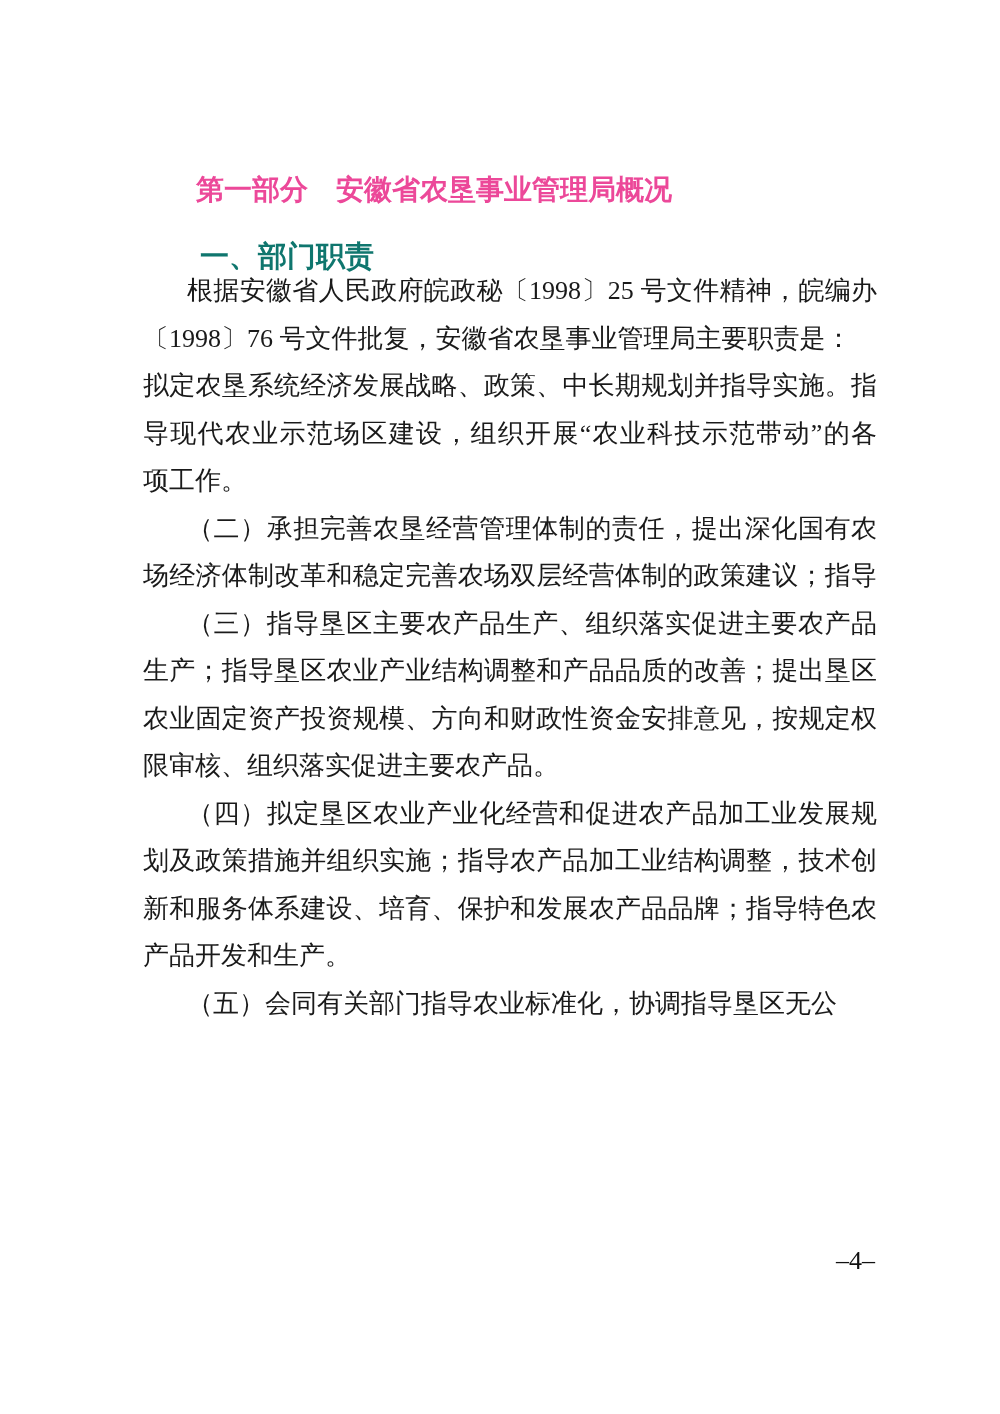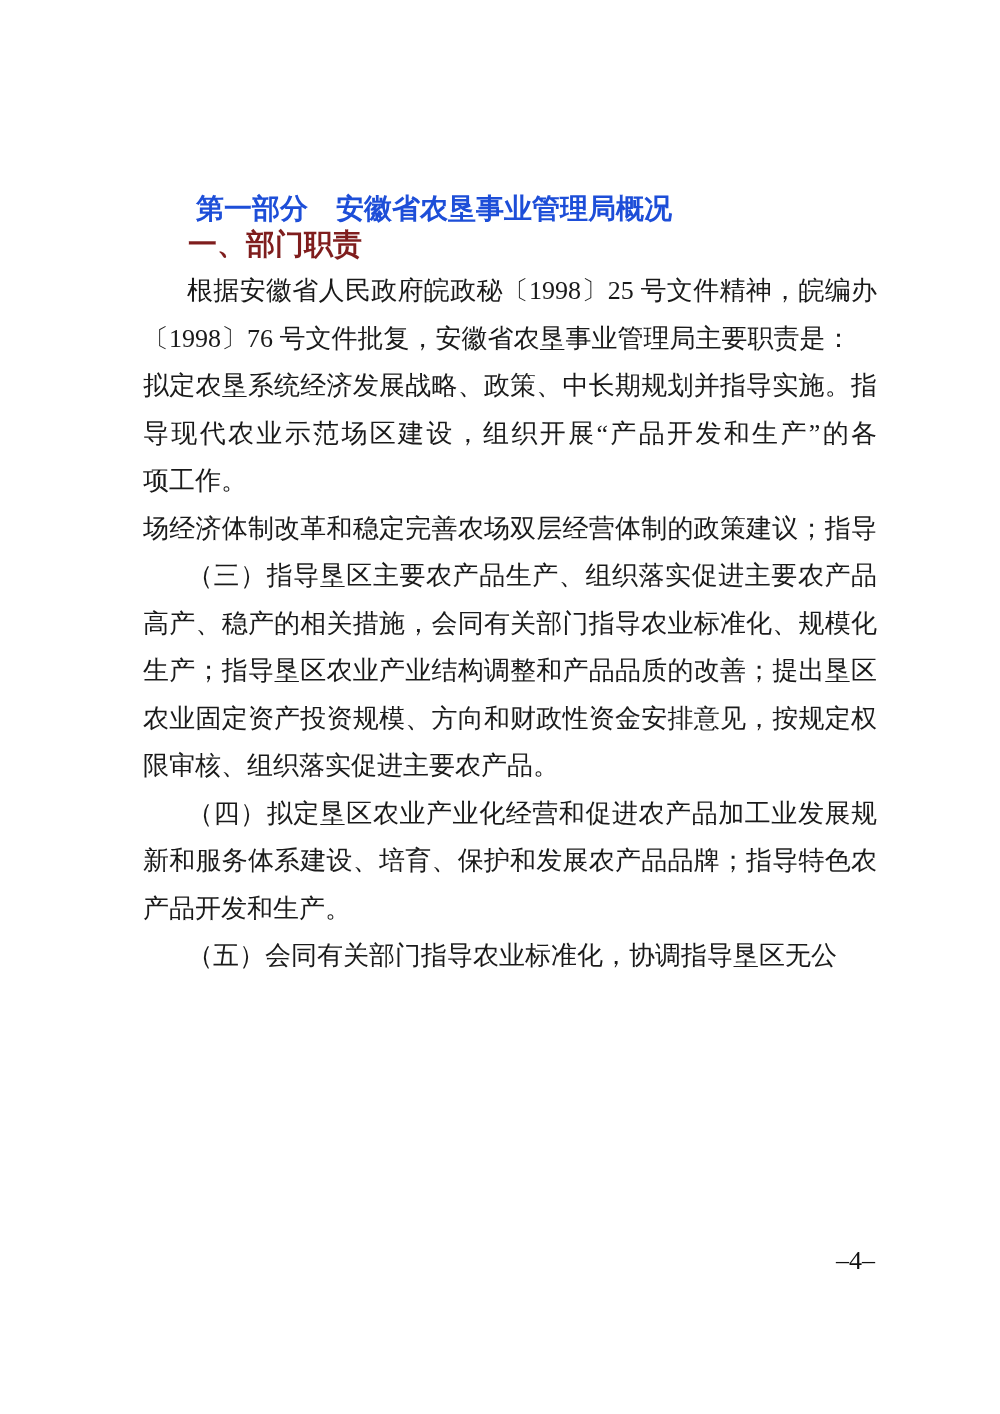--- a/index.html
+++ b/index.html
@@ -11,40 +11,40 @@
     position: relative;
     width: 1000px;
     height: 1414px;
     background: #ffffff;
     overflow: hidden;
     color: #111111;
   }
   .doc-title {
     position: absolute;
     left: 196px;
-    top: 192px;
+    top: 173px;
     margin: 0;
     font-family: "Liberation Sans", "DejaVu Sans", sans-serif;
     font-weight: 700;
     font-size: 28px;
     line-height: 34px;
     white-space: nowrap;
-    color: #1d4ed8;
+    color: #ec4899;
   }
   .section-heading {
     position: absolute;
     left: 184px;
     top: 223px;
-    margin: 4px;
+    margin: 16px;
     font-family: "Liberation Sans", "DejaVu Sans", sans-serif;
     font-weight: 700;
     font-size: 29px;
     line-height: 34px;
     white-space: nowrap;
-    color: #7f1d1d;
+    color: #0f766e;
   }
   .doc-body {
     position: absolute;
     left: 143px;
     top: 267px;
     width: 734px;
     font-family: "Liberation Serif", "DejaVu Serif", serif;
     font-size: 26px;
     color: #1a1a1a;
   }
@@ -78,27 +78,28 @@
 </head>
 <body>
 
 <div class="page">
   <h1 class="doc-title">第一部分　安徽省农垦事业管理局概况</h1>
   <h2 class="section-heading">一、部门职责</h2>
   <div class="doc-body" id="doc-body">
       <div class="line justified first">根据安徽省人民政府皖政秘〔1998〕25 号文件精神，皖编办</div>
       <div class="line justified last">〔1998〕76 号文件批复，安徽省农垦事业管理局主要职责是：</div>
       <div class="line justified">拟定农垦系统经济发展战略、政策、中长期规划并指导实施。指</div>
-      <div class="line justified">导现代农业示范场区建设，组织开展“产品开发和生产”的各</div>
+      <div class="line justified">导现代农业示范场区建设，组织开展“农业科技示范带动”的各</div>
       <div class="line justified last">项工作。</div>
+      <div class="line justified first">（二）承担完善农垦经营管理体制的责任，提出深化国有农</div>
       <div class="line justified">场经济体制改革和稳定完善农场双层经营体制的政策建议；指导</div>
       <div class="line justified first">（三）指导垦区主要农产品生产、组织落实促进主要农产品</div>
-      <div class="line justified">高产、稳产的相关措施，会同有关部门指导农业标准化、规模化</div>
       <div class="line justified">生产；指导垦区农业产业结构调整和产品品质的改善；提出垦区</div>
       <div class="line justified">农业固定资产投资规模、方向和财政性资金安排意见，按规定权</div>
       <div class="line justified last">限审核、组织落实促进主要农产品。</div>
       <div class="line justified first">（四）拟定垦区农业产业化经营和促进农产品加工业发展规</div>
+      <div class="line justified">划及政策措施并组织实施；指导农产品加工业结构调整，技术创</div>
       <div class="line justified">新和服务体系建设、培育、保护和发展农产品品牌；指导特色农</div>
       <div class="line justified last">产品开发和生产。</div>
       <div class="line justified first last">（五）会同有关部门指导农业标准化，协调指导垦区无公</div>
     </div>
   <div class="page-number">–4–</div>
 </div>
 
 </body></html>

